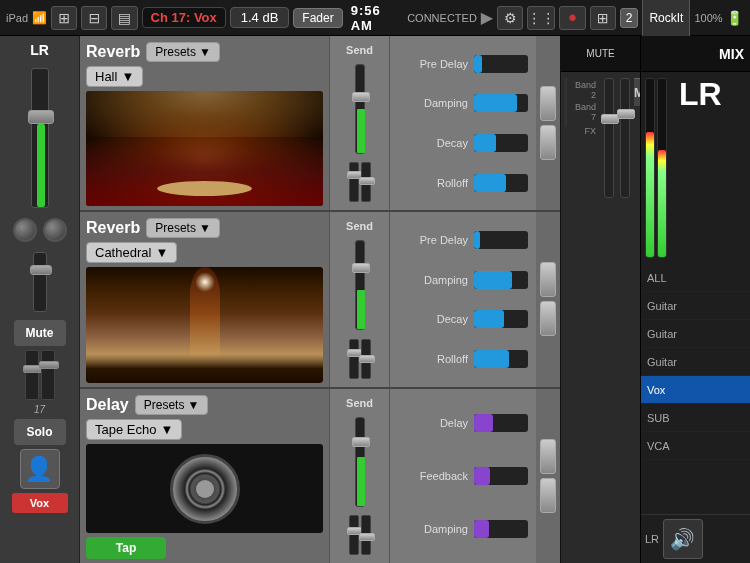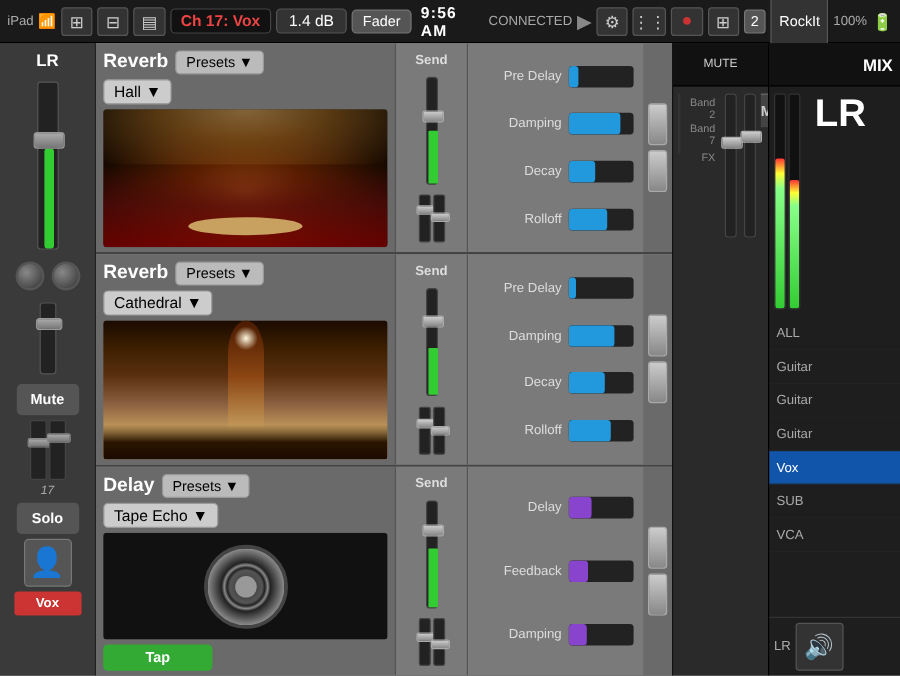--- a/index.html
+++ b/index.html
@@ -623,21 +623,21 @@
 
     .tap-btn {
       background: #3a3;
       border: none;
       border-radius: 4px;
       color: #fff;
       font-size: 12px;
       font-weight: bold;
       padding: 4px 12px;
       cursor: pointer;
-      width: 91px;
+      width: 80px;
       margin-top: 4px;
     }
 
     
     .chan-labels {
       display: flex;
       flex-direction: column;
       font-size: 9px;
       color: #888;
       padding: 2px 4px;

